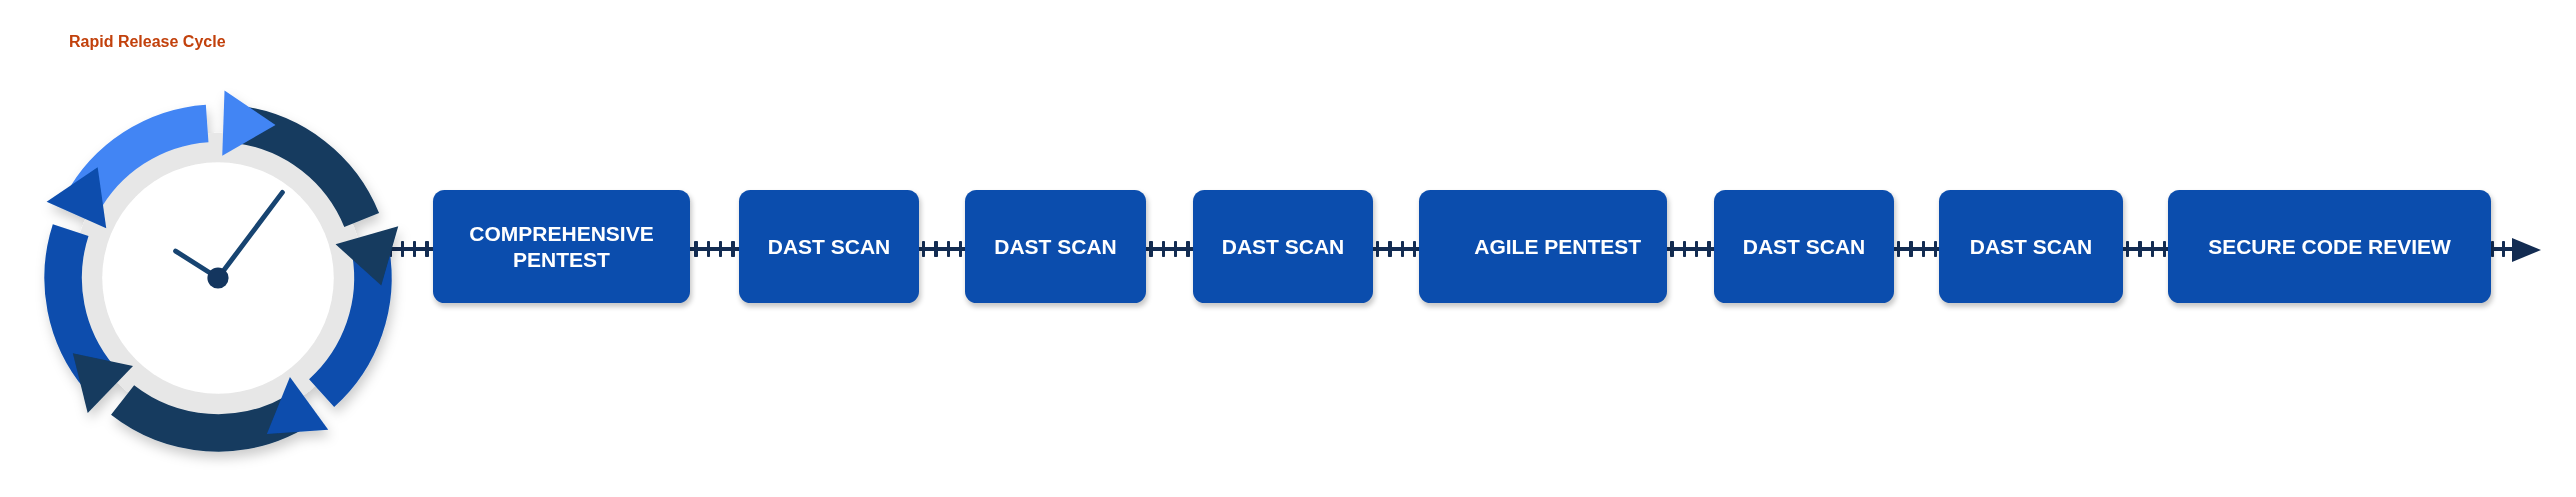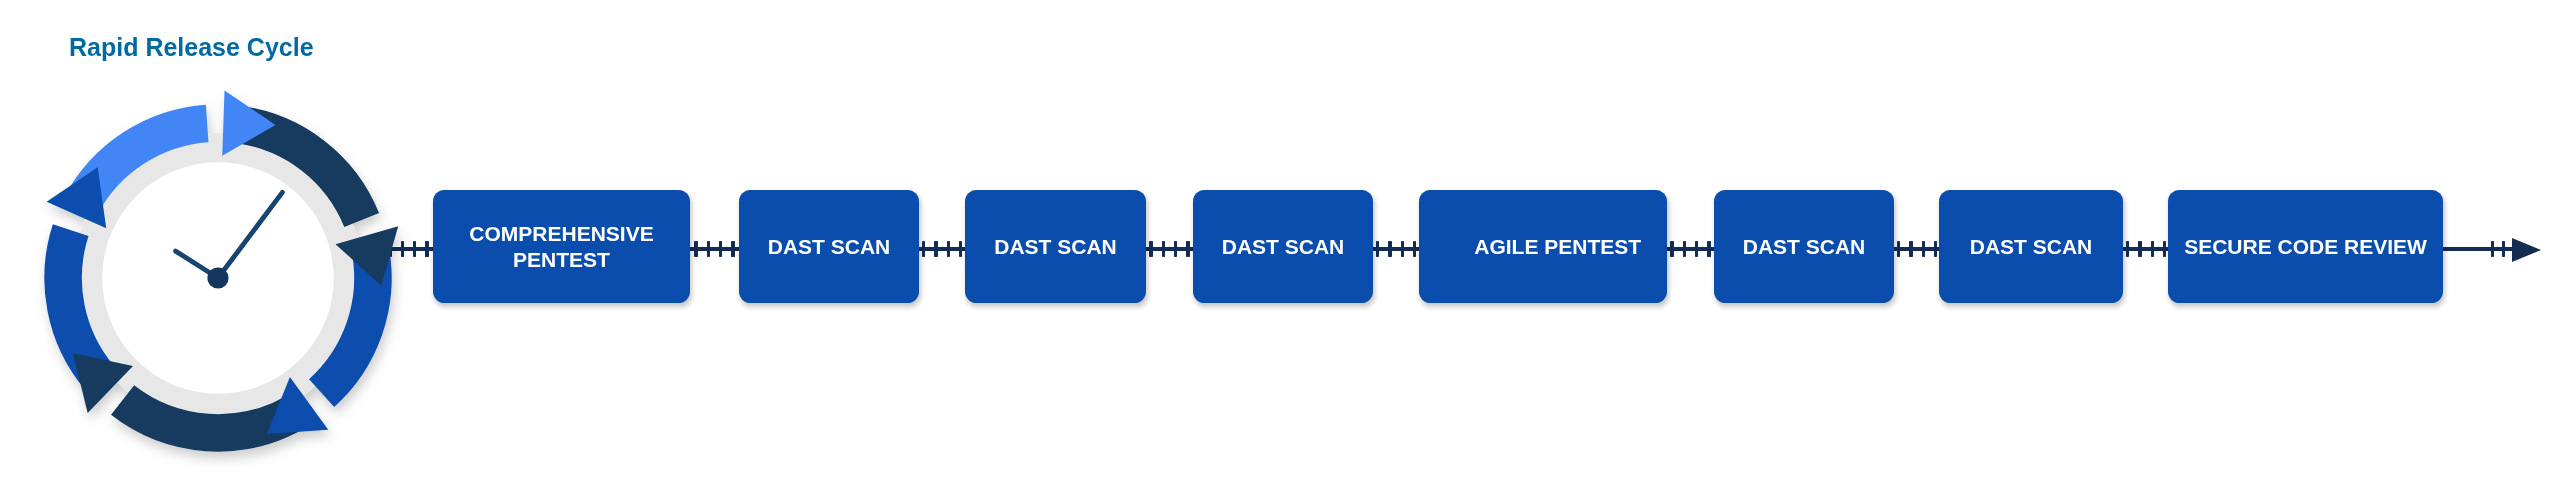--- a/index.html
+++ b/index.html
@@ -5,21 +5,21 @@
   html,body{margin:0;padding:0;background:#ffffff;}
   .canvas{
     position:relative;
     width:2576px;height:498px;
     background:#ffffff;
     font-family:"Liberation Sans", sans-serif;
     overflow:hidden;
   }
   .page-title{
     position:absolute;left:69px;top:33px;
-    font-size:25px;font-weight:bold;color:#0369a1;
+    font-size:16px;font-weight:bold;color:#c2410c;
     letter-spacing:0px;white-space:nowrap;
   }
   .clock-wrap{
     position:absolute;left:5.7px;top:66px;width:424px;height:424px;z-index:3;
   }
   
   .tl-line{
     position:absolute;left:382px;top:247px;width:2136px;height:4.1px;
     background:#132C52;z-index:0;
   }
@@ -51,21 +51,21 @@
     color:#ffffff;font-weight:bold;font-size:21px;line-height:1.2;
     text-align:center;padding:0 14.7px;box-sizing:border-box;
   }
   .b1{left:433px;width:257px;align-items:center;}
   .b2{left:739px;width:180px;}
   .b3{left:965px;width:181px;}
   .b4{left:1193px;width:180px;}
   .b5{left:1419px;width:248px;padding-left:44px;}
   .b6{left:1714px;width:180px;}
   .b7{left:1939px;width:184px;}
-  .b8{left:2168px;width:275px;}
+  .b8{left:2168px;width:323px;}
 </style>
 </head>
 <body>
 
 <div class="canvas">
 
   <div class="page-title">Rapid Release Cycle</div>
 
   <div class="clock-wrap">
     <svg width="424" height="424" viewBox="0 0 520 520" xmlns="http://www.w3.org/2000/svg">

